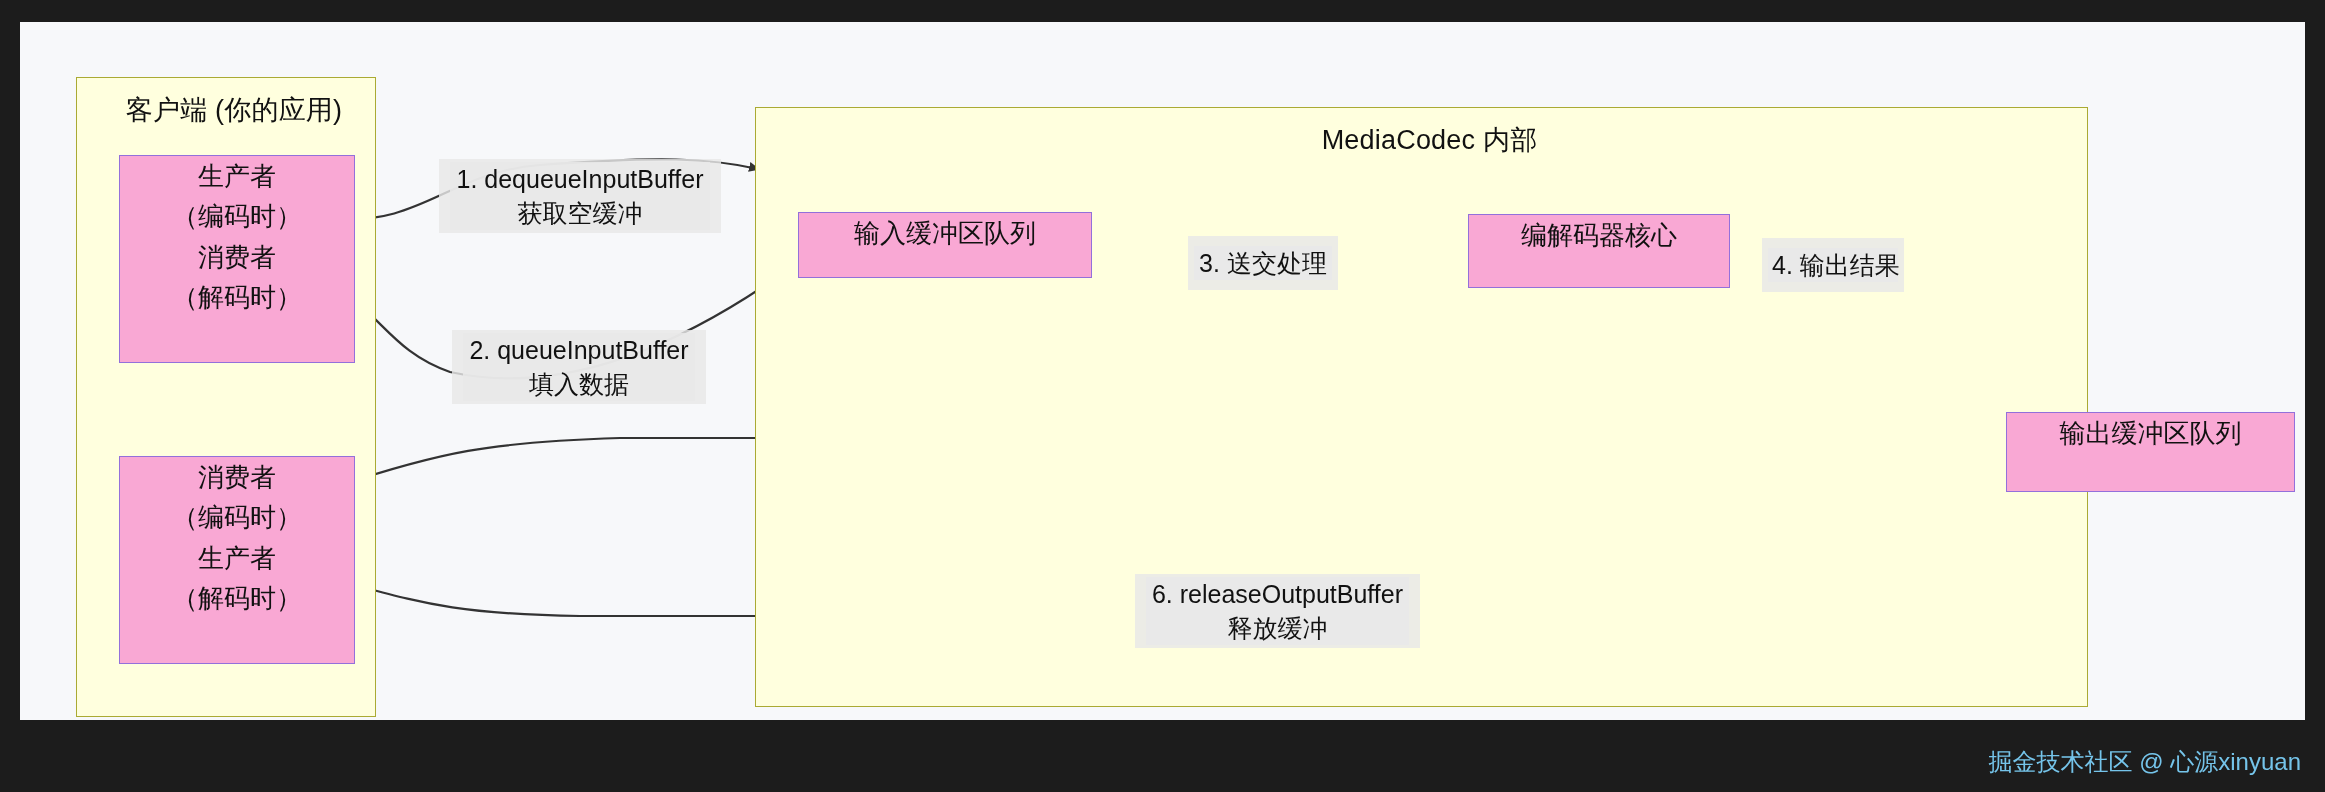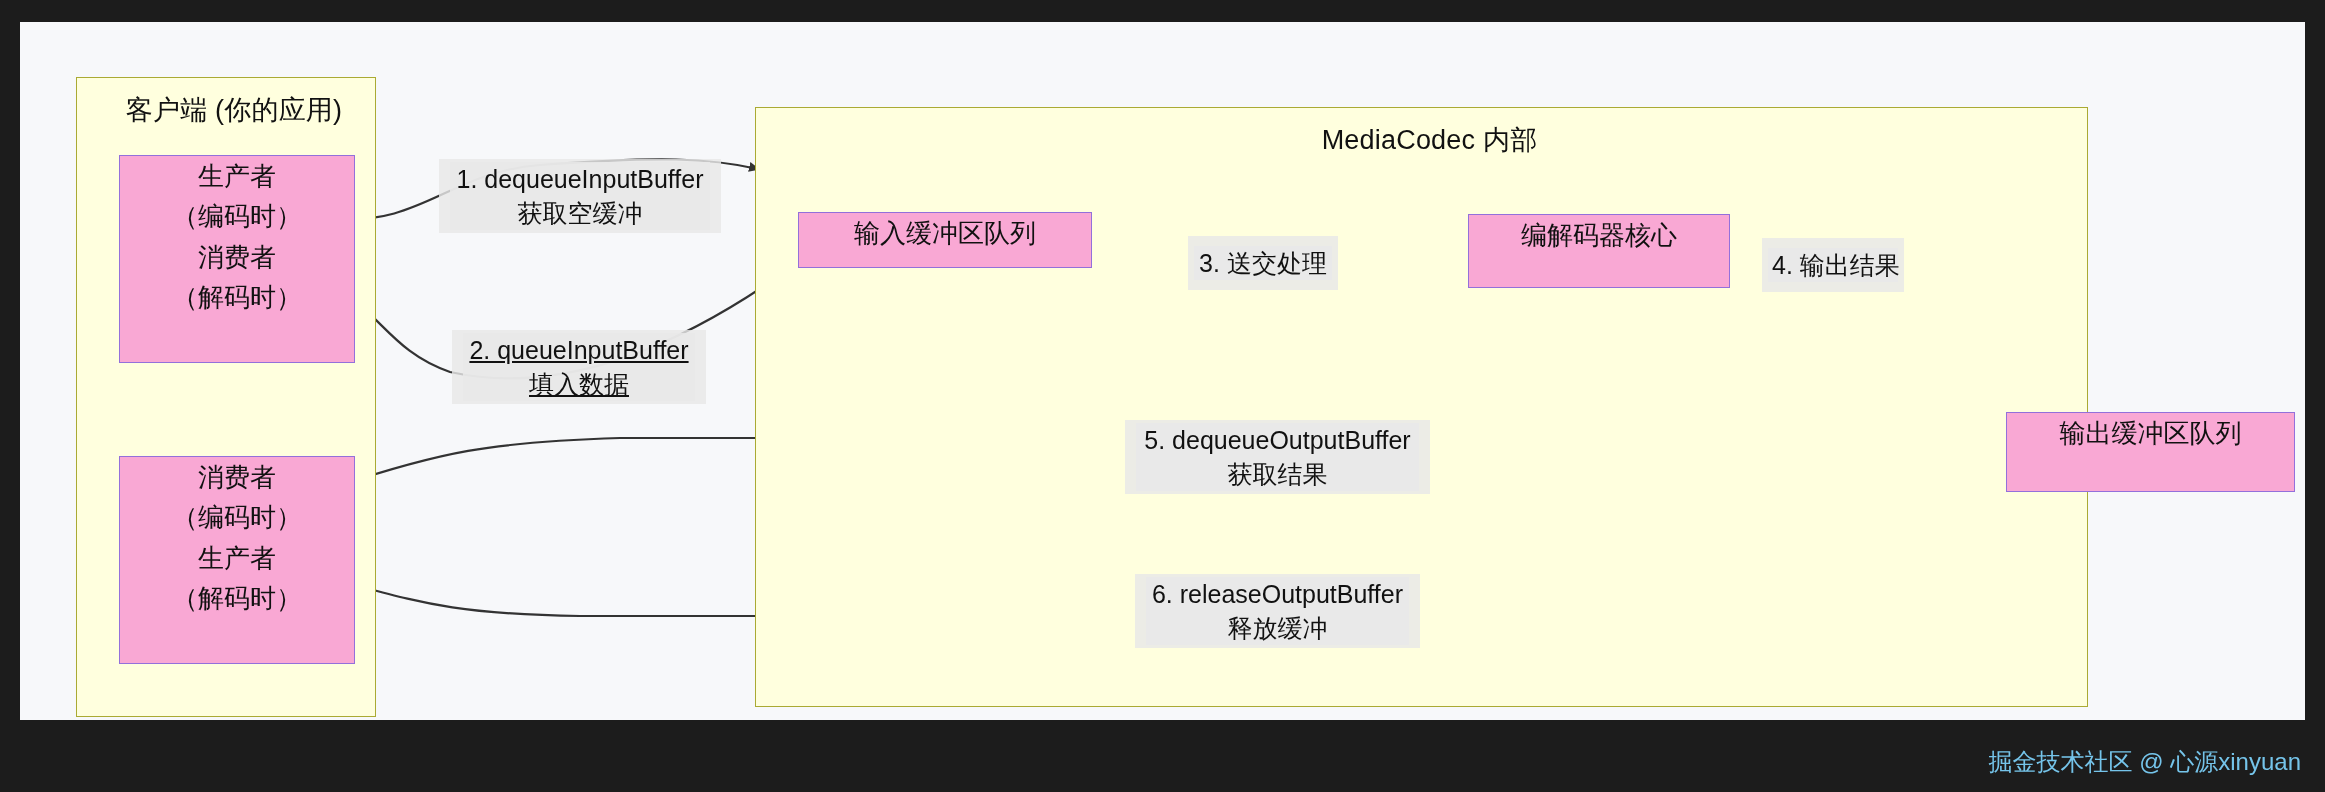--- a/index.html
+++ b/index.html
@@ -44,40 +44,40 @@
     border:1px solid #9370db;
     box-sizing:border-box;
     display:flex;align-items:flex-start;justify-content:center;
     text-align:center;
     color:#111;
     font-size:26px;
     line-height:1.55;
   }
   #node-producer{ left:99px; top:133px; width:236px; height:208px; }
   #node-consumer{ left:99px; top:434px; width:236px; height:208px; }
-  #node-input-queue{ left:778px; top:190px; width:294px; height:56px; }
+  #node-input-queue{ left:778px; top:190px; width:294px; height:66px; }
   #node-codec-core{ left:1448px; top:192px; width:262px; height:74px; }
   #node-output-queue{ left:1938px; top:390px; width:289px; height:80px;margin-left:48px; }
 
   
   .edge-label{
     position:absolute;
     background:rgba(232,232,232,.82);
     color:#111;
     font-size:25px;
     line-height:1.28;
     text-align:center;
     white-space:nowrap;
     padding:10px 6px;
     box-sizing:border-box;
   }
   .edge-label.two-line{ padding:3px 11px; }
 
   #lbl-1{ left:419px; top:137px; width:282px; }
-  #lbl-2{ left:432px; top:308px; width:254px;text-decoration:underline; }
+  #lbl-2{ left:432px; top:308px; width:254px; }
   #lbl-3{ left:1168px; top:214px; width:150px; }
   #lbl-4{ left:1742px; top:216px; width:142px; }
   #lbl-5{ left:1105px; top:398px; width:305px; }
   #lbl-6{ left:1115px; top:552px; width:285px; }
 
   
   .lbl-line{
     display:block;
     background:rgba(233,233,233,.85);
     padding:1px 4px;
@@ -175,24 +175,20 @@
     </div>
 
     <div class="edge-label" id="lbl-3">
       <span class="lbl-line">3. 送交处理</span>
     </div>
 
     <div class="edge-label" id="lbl-4">
       <span class="lbl-line">4. 输出结果</span>
     </div>
 
-    <div class="edge-label two-line" id="lbl-5">
-      <span class="lbl-line">5. dequeueOutputBuffer</span>
-      <span class="lbl-line">获取结果</span>
-    </div>
 
     <div class="edge-label two-line" id="lbl-6">
       <span class="lbl-line">6. releaseOutputBuffer</span>
       <span class="lbl-line">释放缓冲</span>
     </div>
 
   </div>
 
   <div id="top-bar"></div>
   <div id="left-bar"></div>

